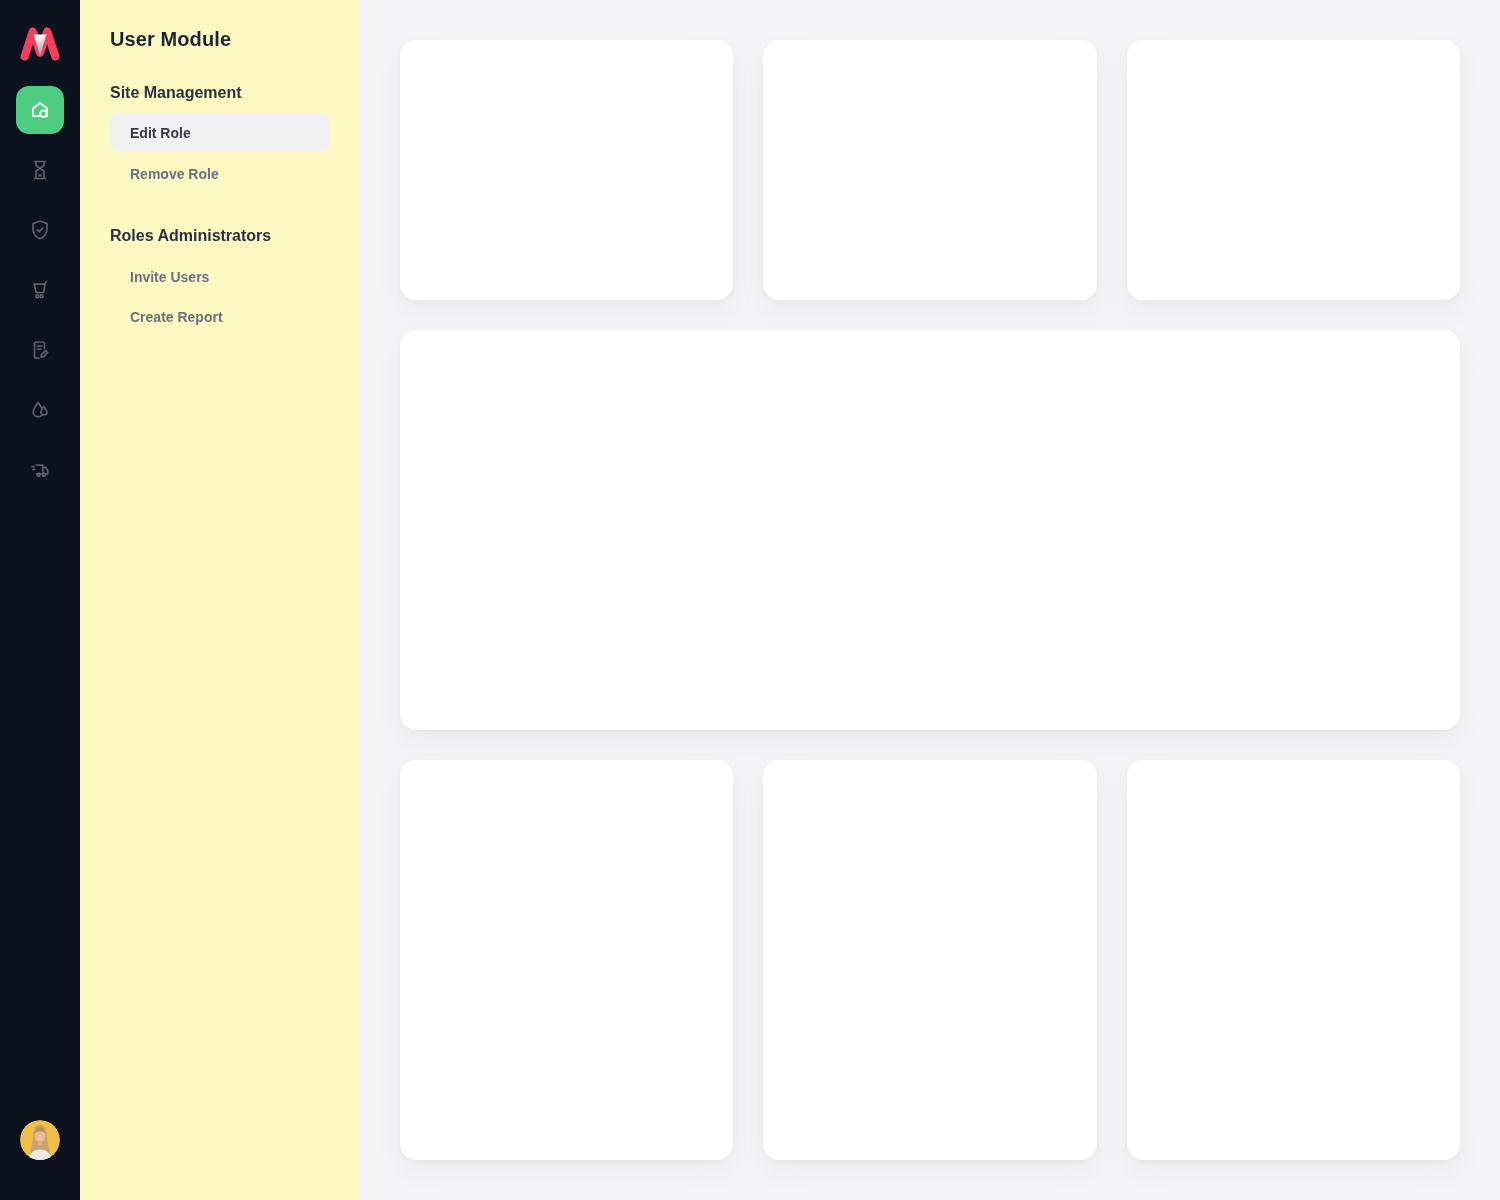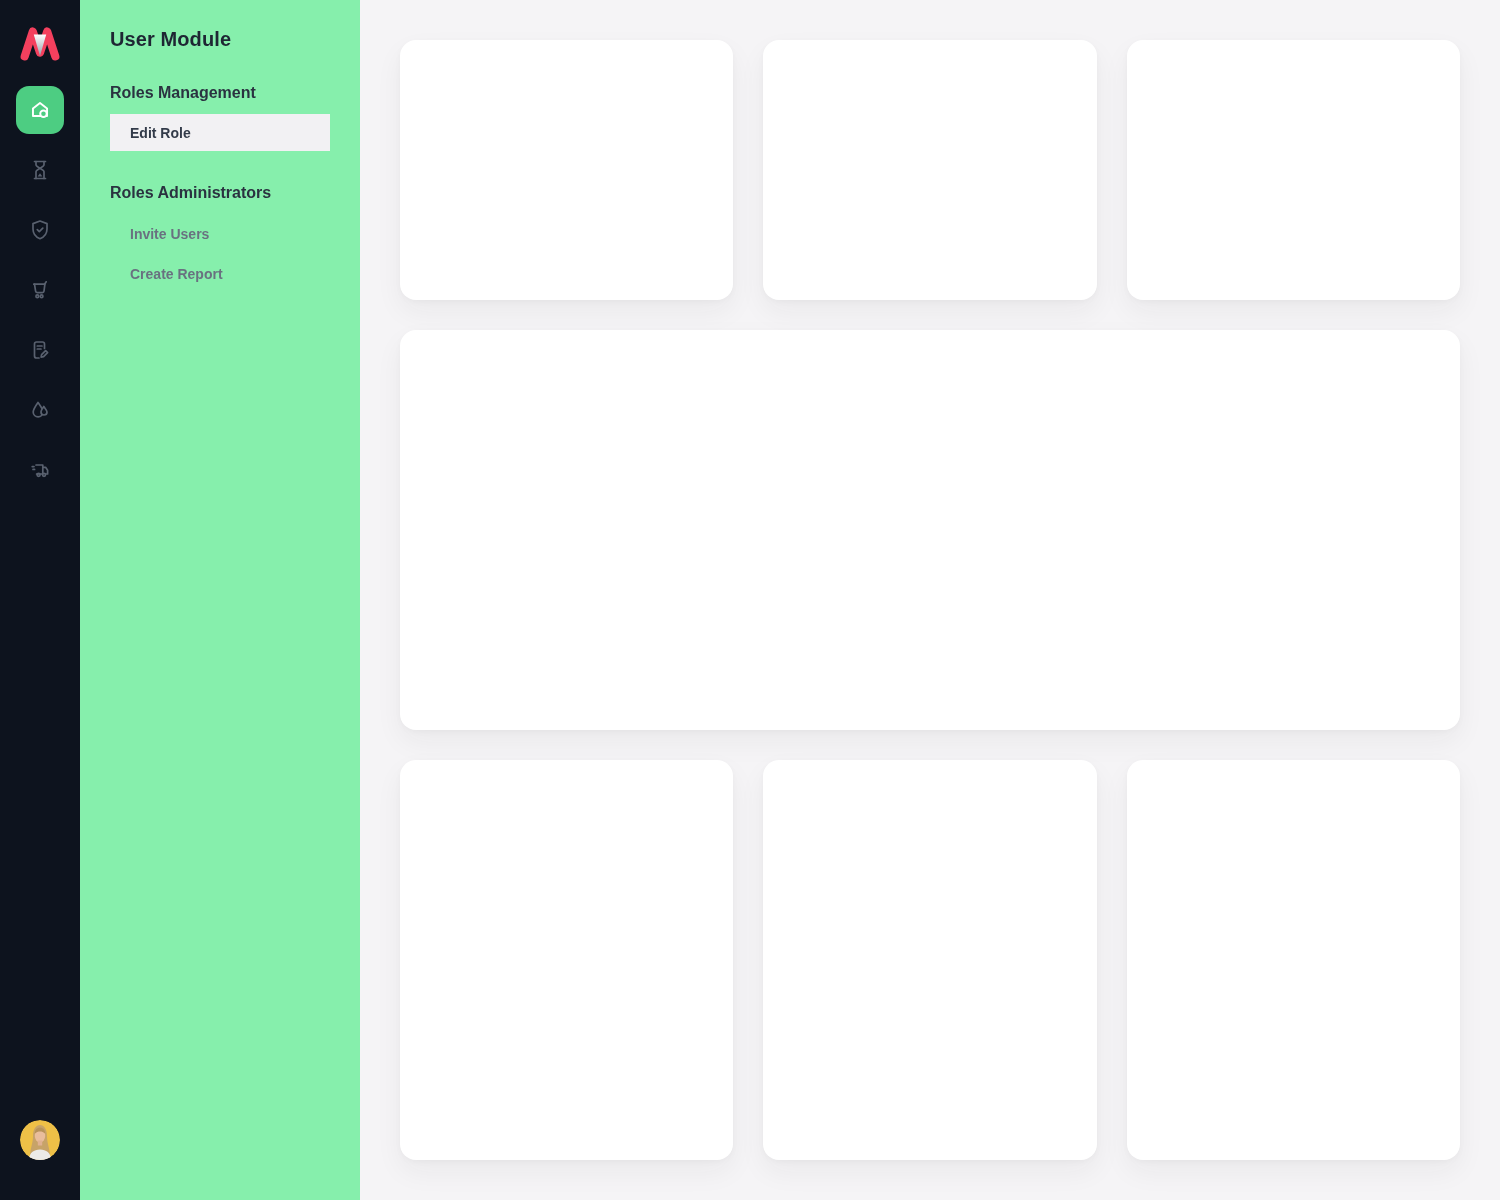--- a/index.html
+++ b/index.html
@@ -62,21 +62,21 @@
     overflow: hidden;
     margin-bottom: 40px;
     cursor: pointer;
     flex-shrink: 0;
   }
 
   
   .sidebar {
     width: 280px;
     height: 1200px;
-    background: #86efac;
+    background: #fef9c3;
     flex-shrink: 0;
     padding: 28px 30px 0 30px;
   }
   .sidebar-title {
     font-size: 20px;
     font-weight: 700;
     color: #1e2633;
     letter-spacing: 0.1px;
   }
   .section-heading {
@@ -87,21 +87,21 @@
   }
   .nav-list { margin-top: 12px; }
   .nav-item {
     height: 40px;
     display: flex;
     align-items: center;
     padding-left: 20px;
     font-size: 14px;
     font-weight: 600;
     color: #697180;
-    border-radius: 0;
+    border-radius: 8px;
     cursor: pointer;
   }
   .nav-item.active {
     background: #f2f1f3;
     color: #333b49;
     height: 37px;
     margin-bottom: 3px;
   }
 
   
@@ -220,23 +220,24 @@
       <path d="M9 40 C9 32.8 13.8 29.5 20 29.5 C26.2 29.5 31 32.8 31 40 Z" fill="#eceae7"></path>
     </svg>
   </div>
 
 </aside>
 
 <nav class="sidebar">
 
   <h1 class="sidebar-title">User Module</h1>
 
-  <h2 class="section-heading">Roles Management</h2>
+  <h2 class="section-heading">Site Management</h2>
   <div class="nav-list">
     <div class="nav-item active">Edit Role</div>
+    <div class="nav-item">Remove Role</div>
   </div>
 
   <h2 class="section-heading">Roles Administrators</h2>
   <div class="nav-list">
     <div class="nav-item">Invite Users</div>
     <div class="nav-item">Create Report</div>
   </div>
 
 </nav>
 

